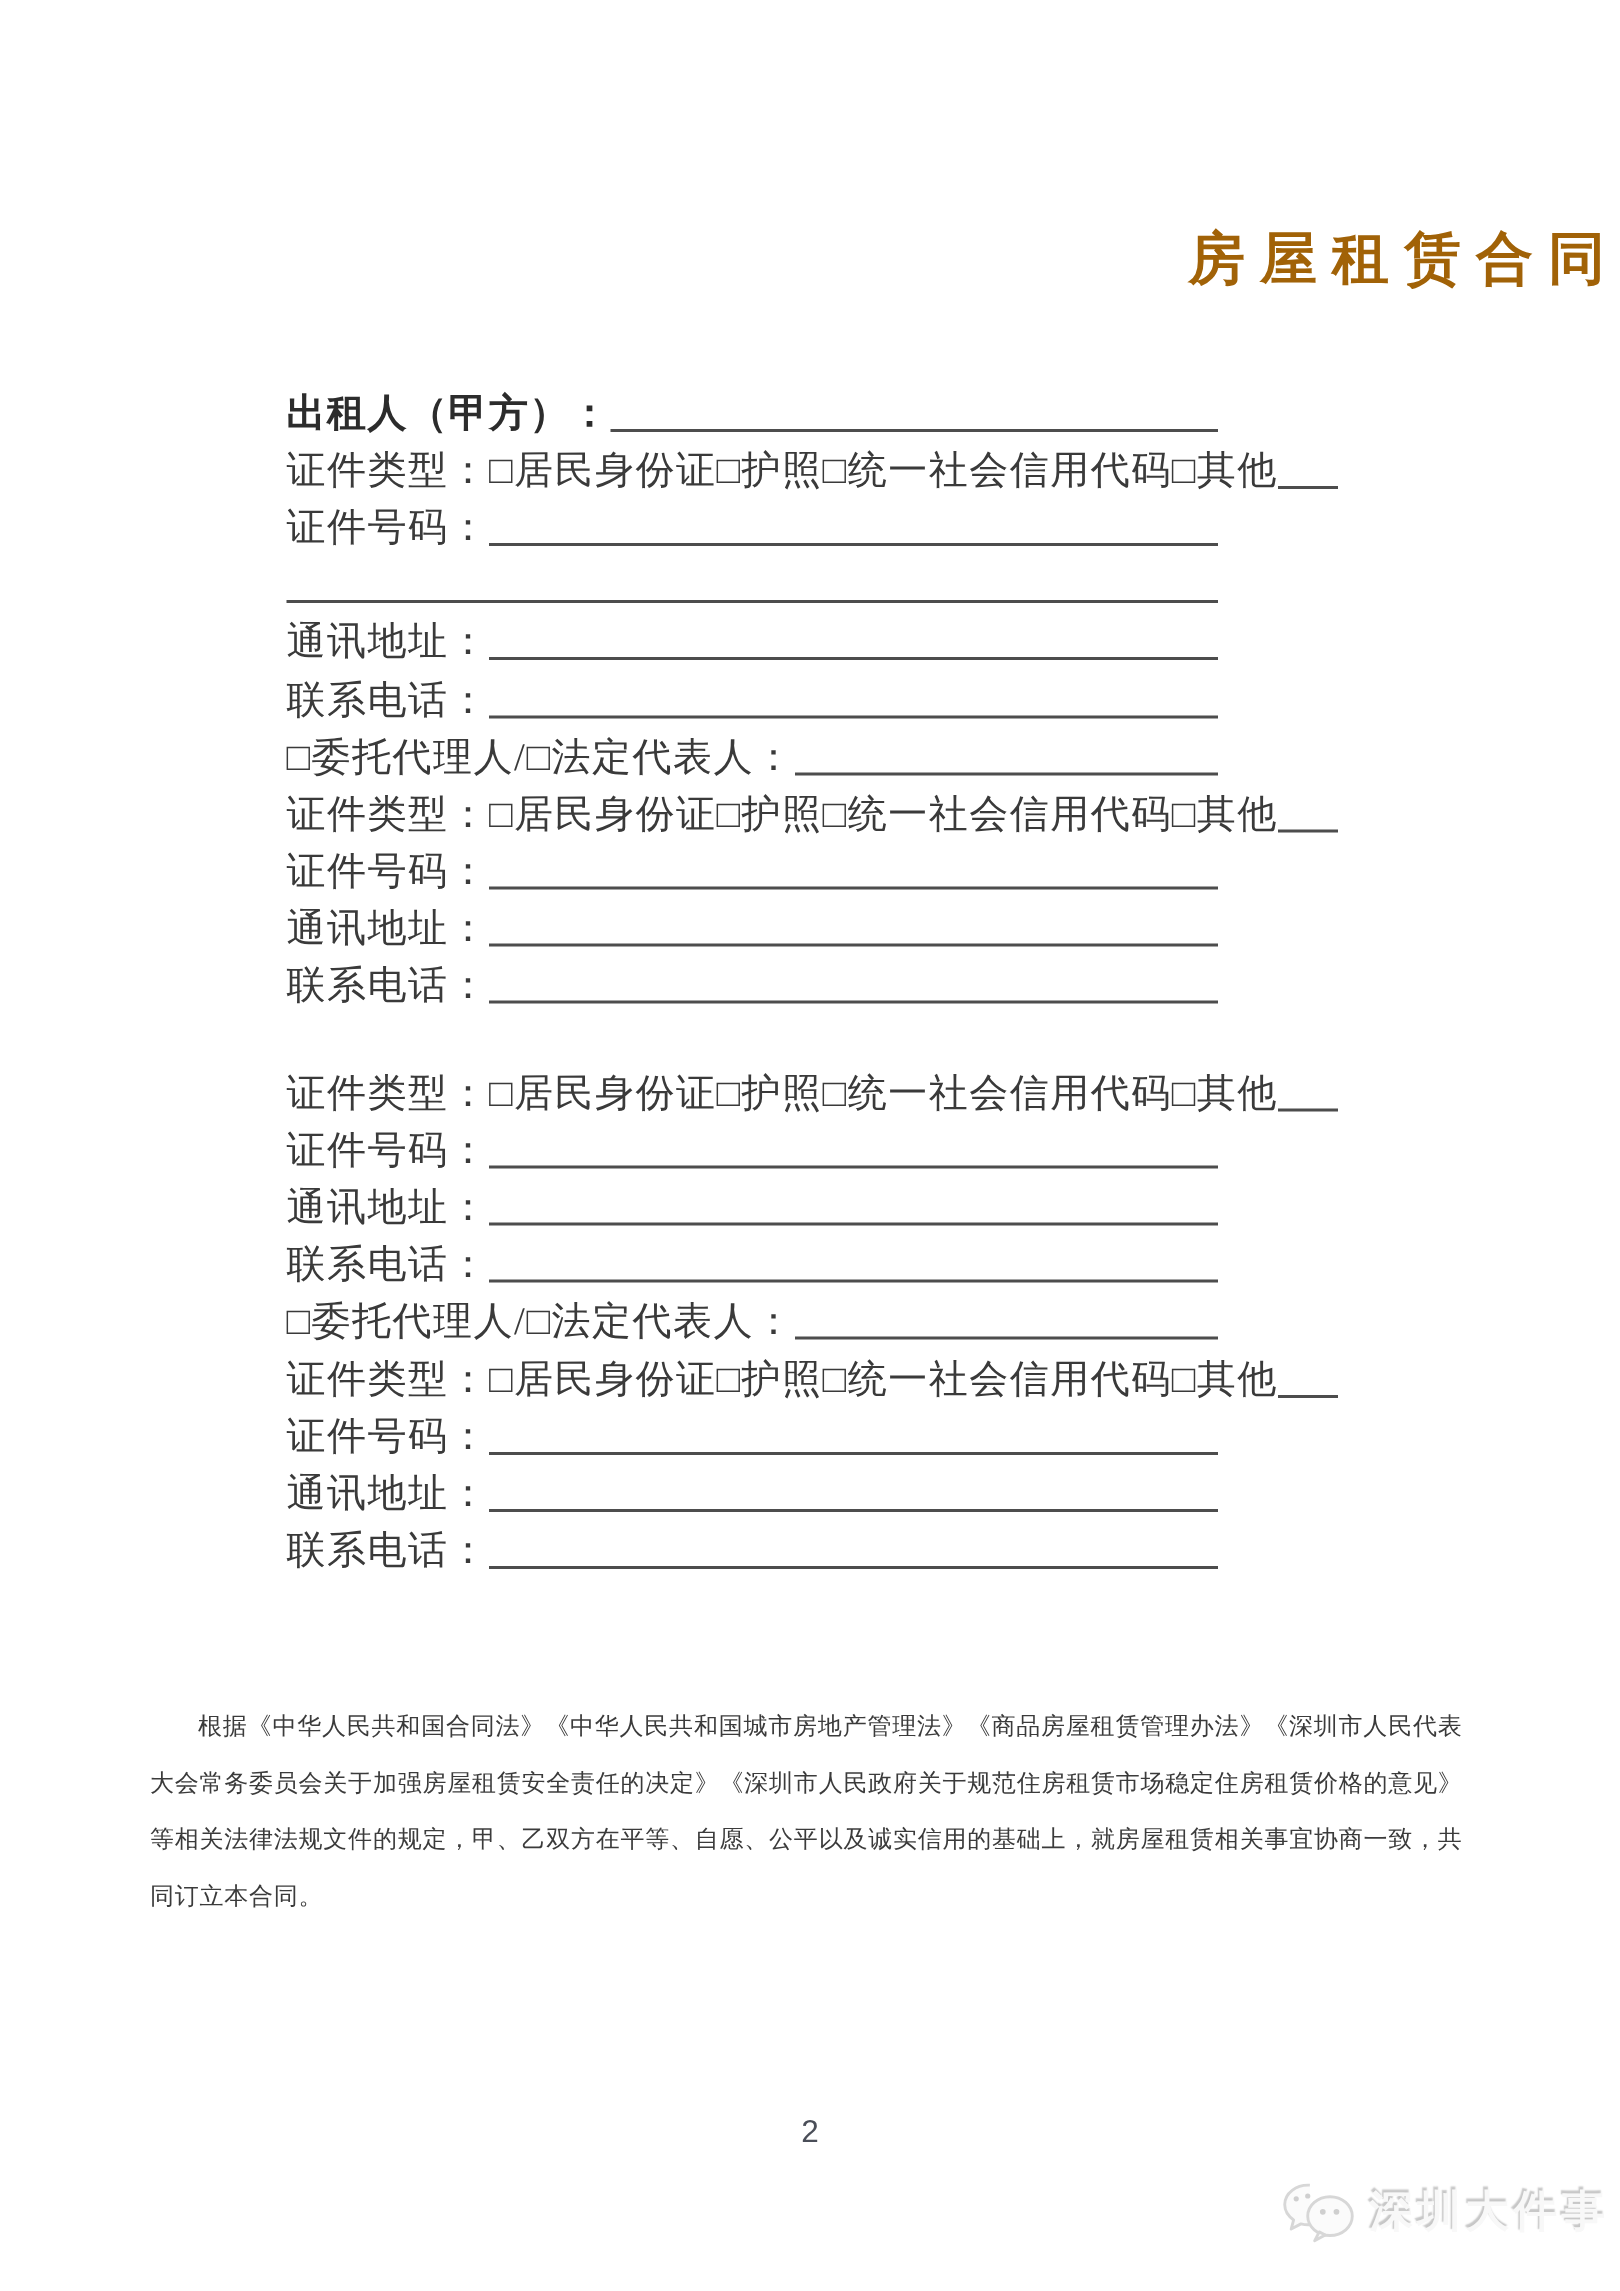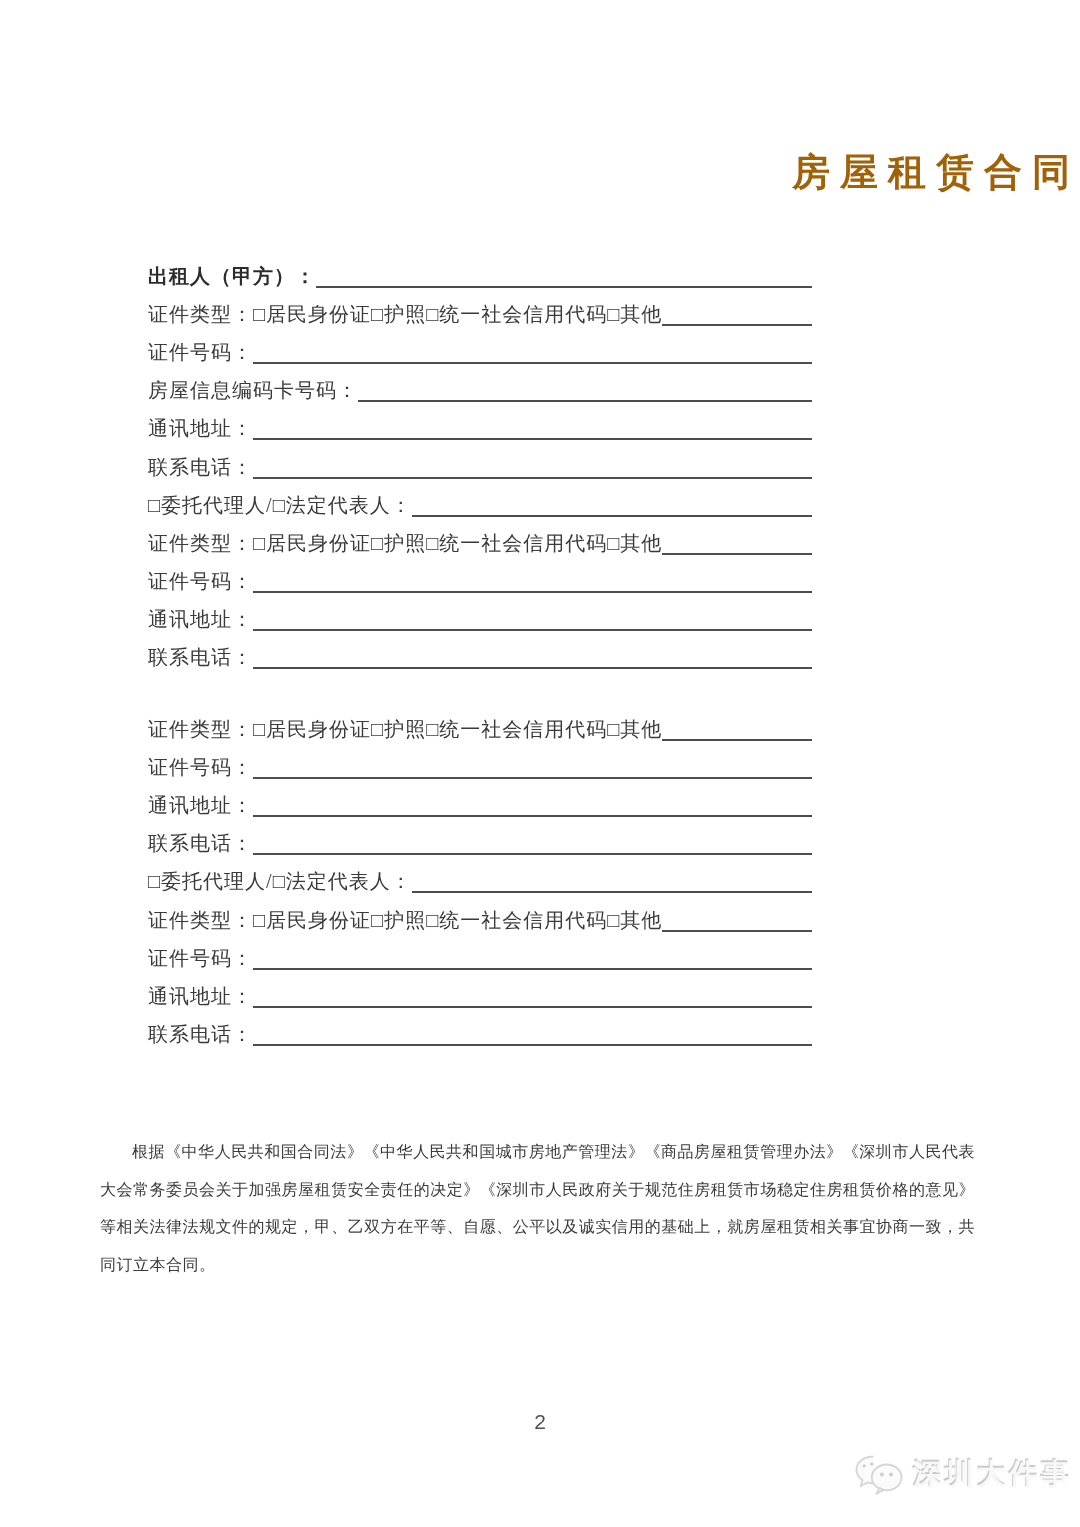--- a/index.html
+++ b/index.html
@@ -29,22 +29,23 @@
     position: absolute;
     left: 148px;
     width: 664px;
   }
   .form-a { top: 254px; }
   .form-b { top: 707px; }
   .row {
     display: flex;
     align-items: flex-end;
     height: 38.1px;
-    font-size: 20px;
+    font-size: 26px;
     white-space: nowrap;
+    margin-left: 43px;
   }
   .row .lbl {
     flex: 0 0 auto;
     line-height: 26px;
     padding-bottom: 3px;
     letter-spacing: 1px;
   }
   .row .fill {
     flex: 1 1 auto;
     min-width: 40px;
@@ -106,21 +107,20 @@
     </div>
     <div class="row">
       <span class="lbl">证件类型：□居民身份证□护照□统一社会信用代码□其他</span>
       <span class="fill"></span>
     </div>
     <div class="row">
       <span class="lbl">证件号码：</span>
       <span class="fill"></span>
     </div>
     <div class="row">
-      <span class="lbl">房屋信息编码卡号码：</span>
       <span class="fill"></span>
     </div>
     <div class="row">
       <span class="lbl">通讯地址：</span>
       <span class="fill"></span>
     </div>
     <div class="row">
       <span class="lbl">联系电话：</span>
       <span class="fill"></span>
     </div>

